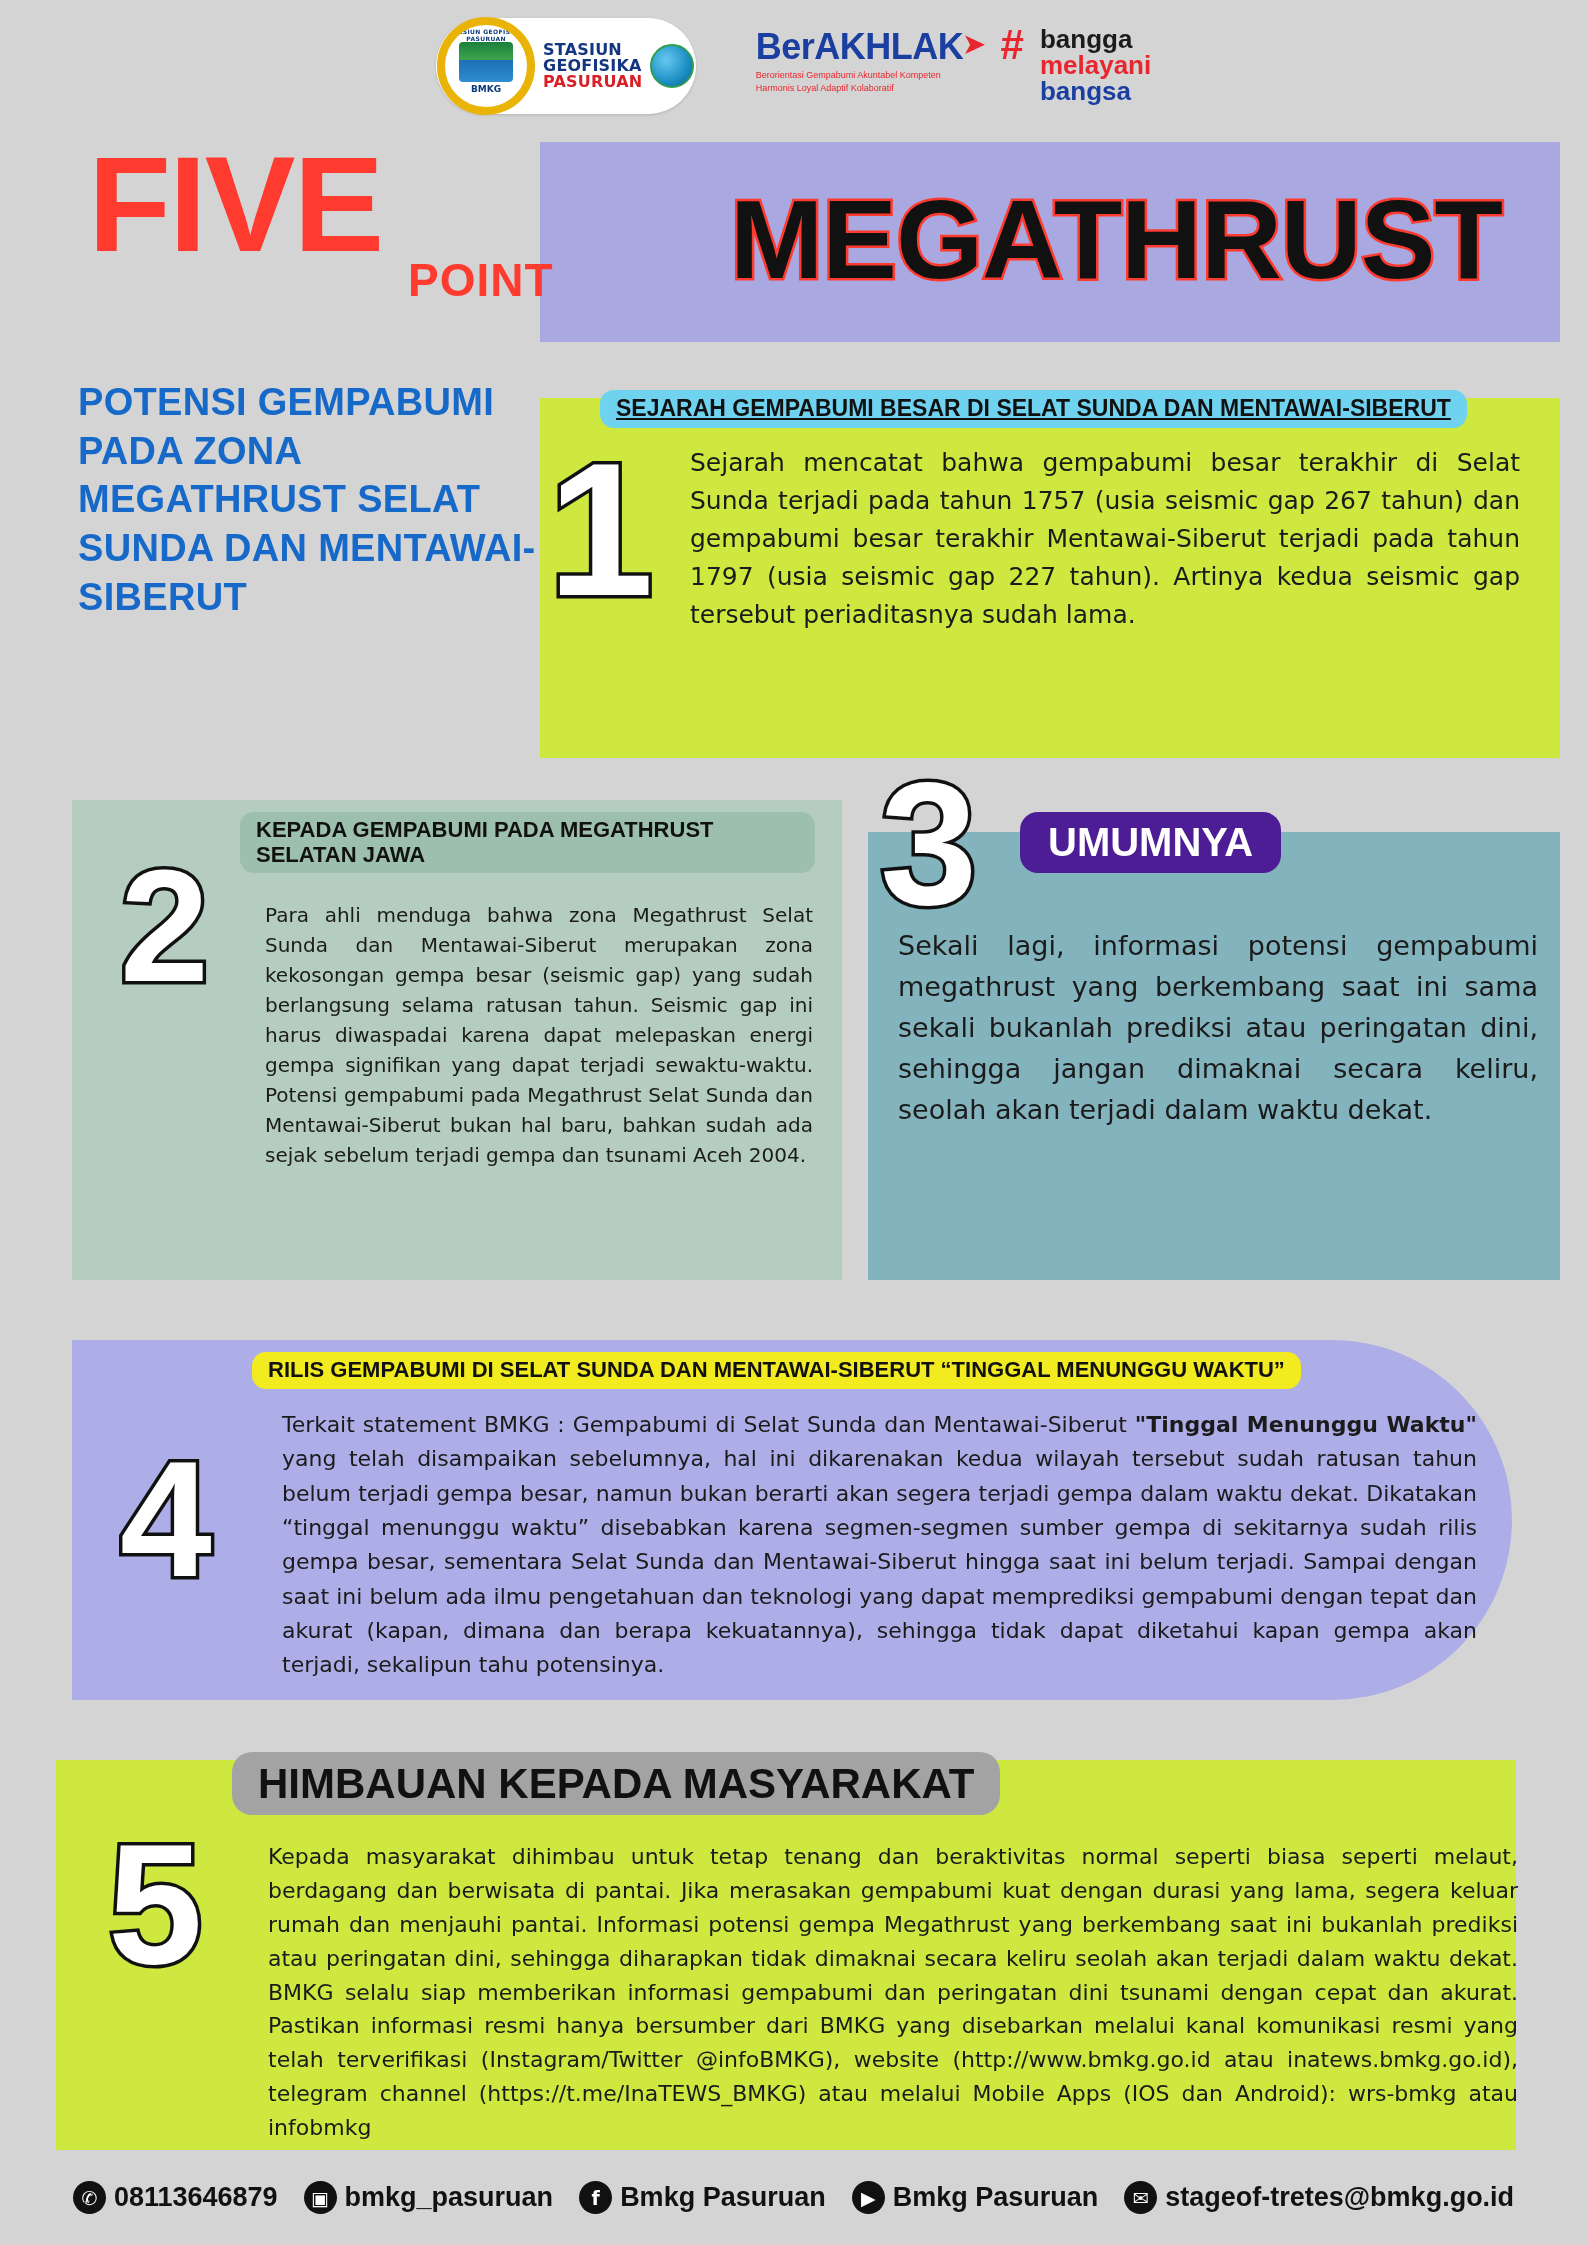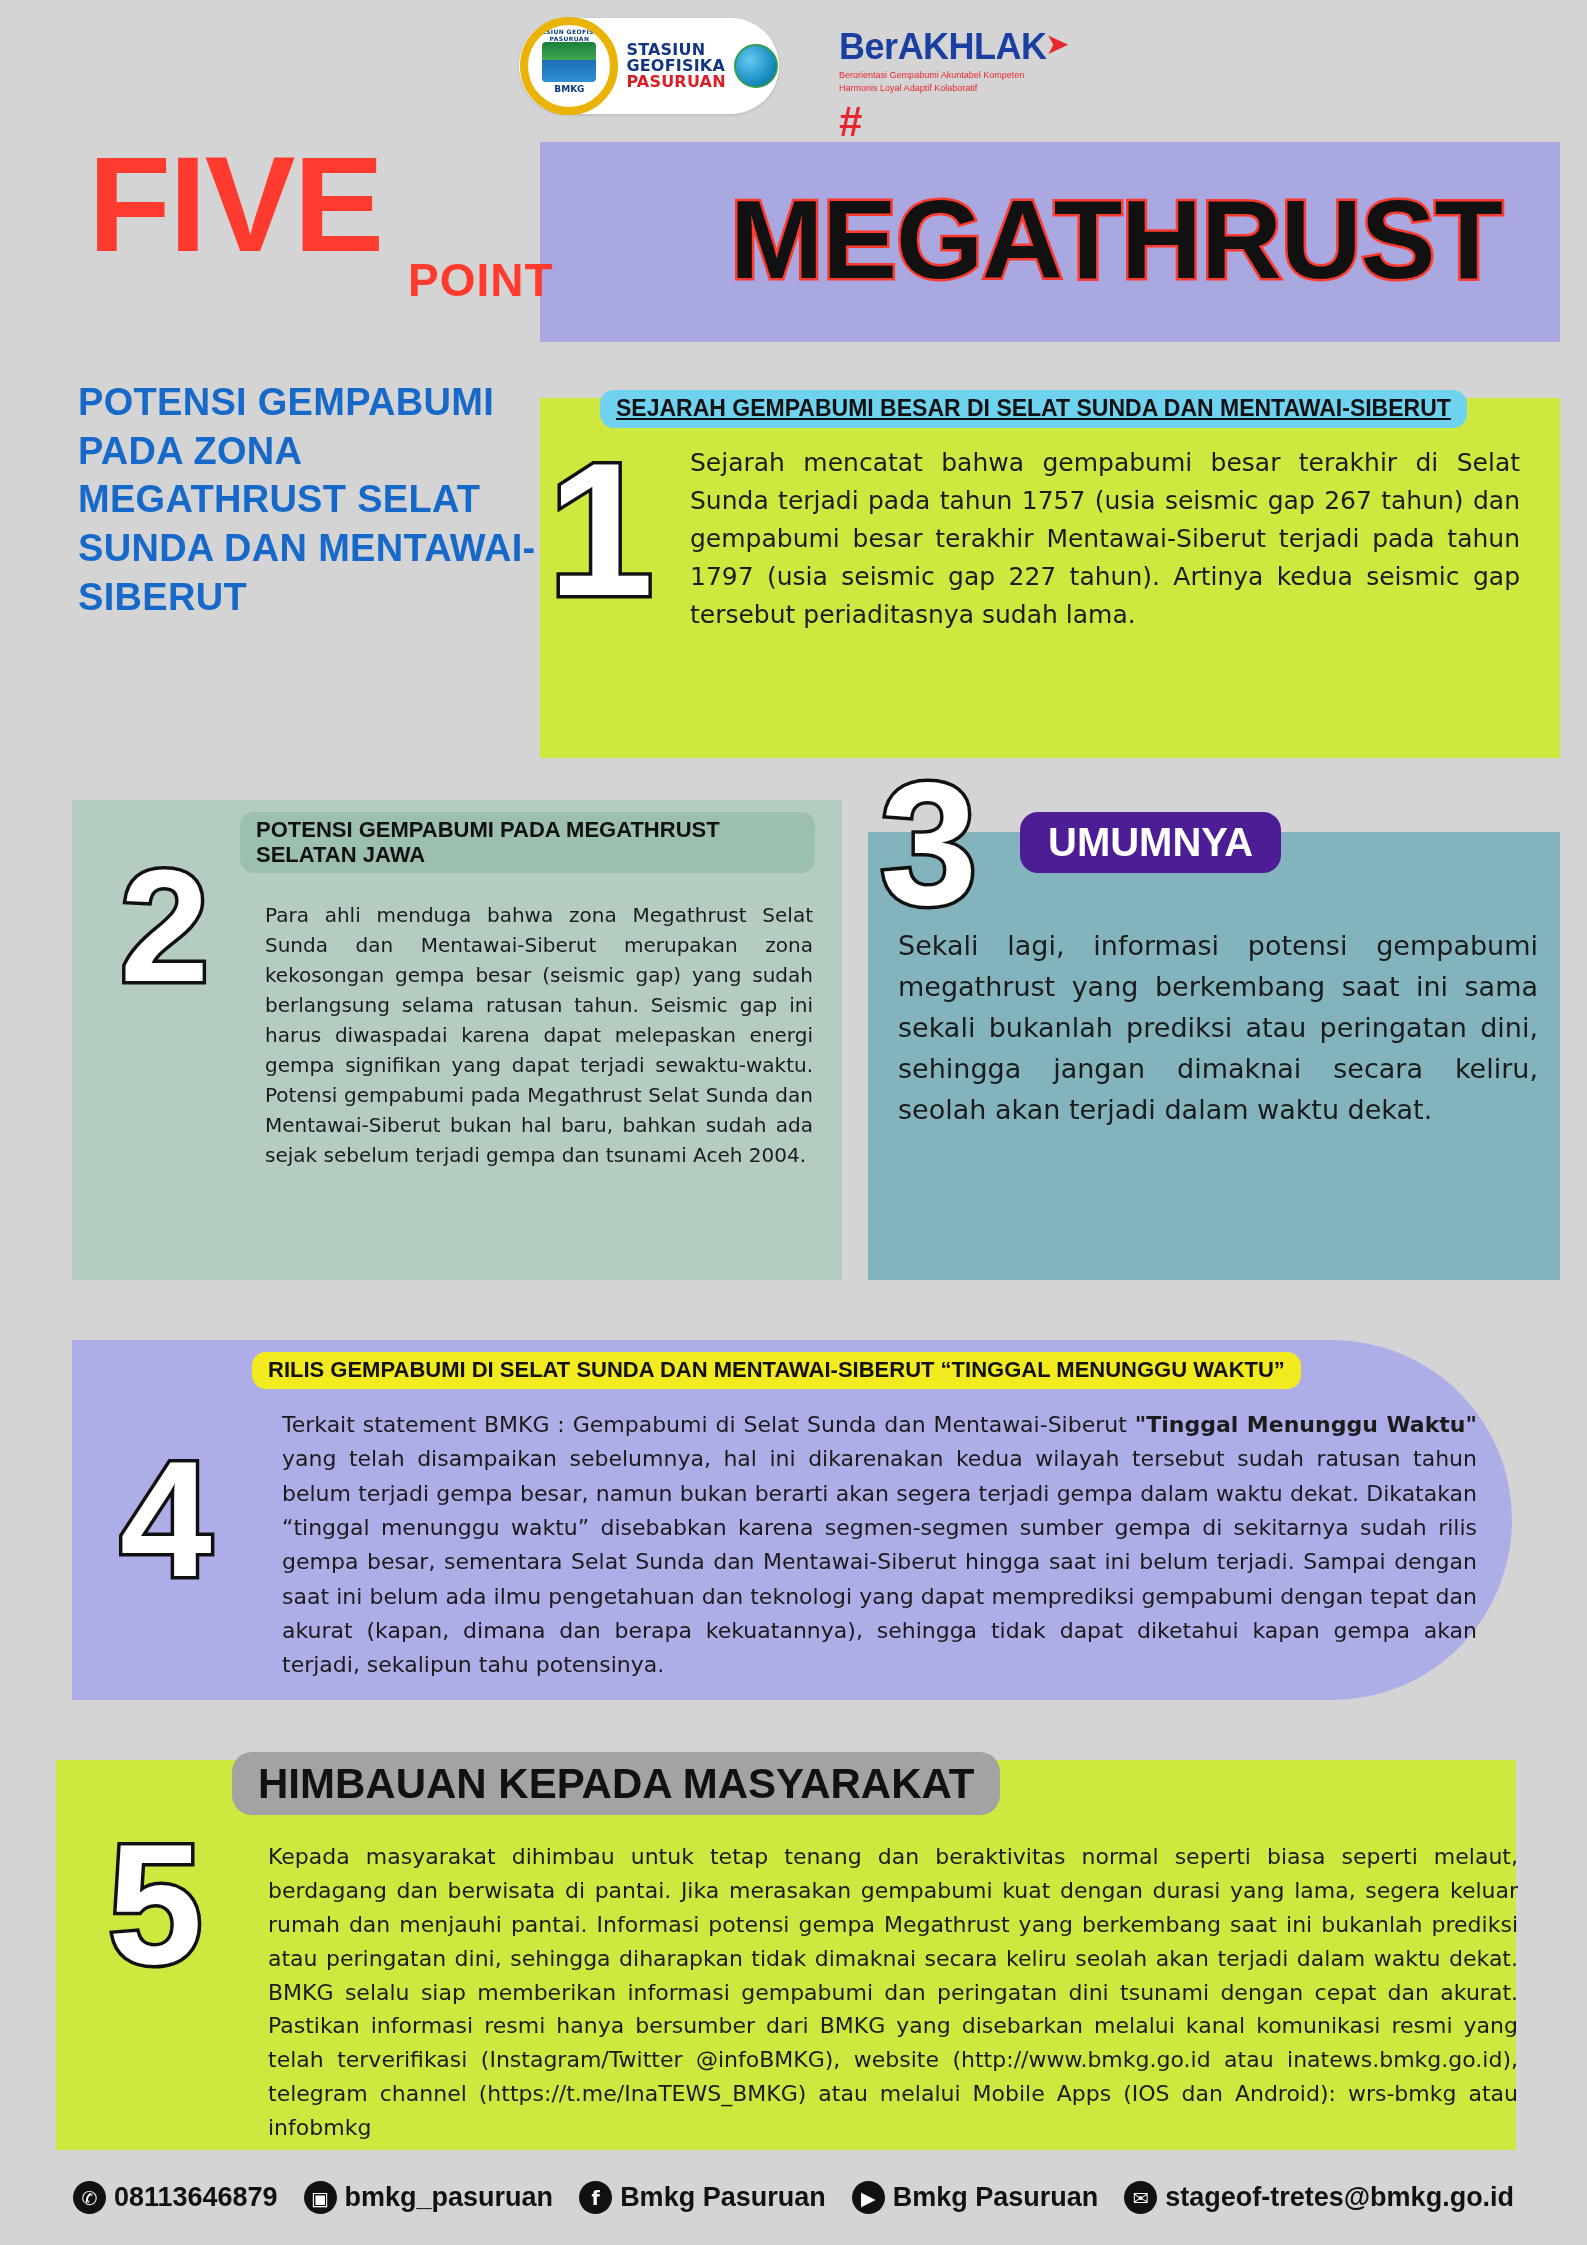--- a/index.html
+++ b/index.html
@@ -100,22 +100,21 @@
   }
 
   .berakhlak {
     display: flex;
     flex-direction: column;
     padding-top: 8px;
   }
   .berakhlak-row {
     display: flex;
     align-items: flex-start;
-    gap: 8px;
-    flex-direction: column;
+    gap: 16px;
   }
   .berakhlak-title {
     font-family: "Liberation Sans", sans-serif;
     font-weight: bold;
     font-size: 36px;
     color: #1a3fa0;
     letter-spacing: -.5px;
     position: relative;
   }
   .berakhlak-title .akhlak { color: #1a3fa0; }
@@ -439,21 +438,21 @@
 
 <div class="left-heading">POTENSI GEMPABUMI PADA ZONA MEGATHRUST SELAT SUNDA DAN MENTAWAI-SIBERUT</div>
 
 <div class="panel" id="p1-round"></div>
 <div class="panel" id="p1-box"></div>
 <div class="chip" id="p1-chip">SEJARAH GEMPABUMI BESAR DI SELAT SUNDA DAN MENTAWAI-SIBERUT</div>
 <div class="big-num" id="p1-num">1</div>
 <div class="body-text" id="p1-text">Sejarah mencatat bahwa gempabumi besar terakhir di Selat Sunda terjadi pada tahun 1757 (usia seismic gap 267 tahun) dan gempabumi besar terakhir Mentawai-Siberut terjadi pada tahun 1797 (usia seismic gap 227 tahun). Artinya kedua seismic gap tersebut periaditasnya sudah lama.</div>
 
 <div class="panel" id="p2-box"></div>
-<div class="chip" id="p2-chip">POTENSI GEMPABUMI PADA MEGATHRUST SELATAN JAWA</div>
+<div class="chip" id="p2-chip">KEPADA GEMPABUMI PADA MEGATHRUST SELATAN JAWA</div>
 <div class="big-num" id="p2-num">2</div>
 <div class="body-text" id="p2-text">Para ahli menduga bahwa zona Megathrust Selat Sunda dan Mentawai-Siberut merupakan zona kekosongan gempa besar (seismic gap) yang sudah berlangsung selama ratusan tahun. Seismic gap ini harus diwaspadai karena dapat melepaskan energi gempa signifikan yang dapat terjadi sewaktu-waktu. Potensi gempabumi pada Megathrust Selat Sunda dan Mentawai-Siberut bukan hal baru, bahkan sudah ada sejak sebelum terjadi gempa dan tsunami Aceh 2004.</div>
 
 <div class="panel" id="p3-box"></div>
 <div class="chip" id="p3-chip">UMUMNYA</div>
 <div class="big-num" id="p3-num">3</div>
 <div class="body-text" id="p3-text">Sekali lagi, informasi potensi gempabumi megathrust yang berkembang saat ini sama sekali bukanlah prediksi atau peringatan dini, sehingga jangan dimaknai secara keliru, seolah akan terjadi dalam waktu dekat.</div>
 
 <div class="panel" id="p4-box"></div>
 <div class="chip" id="p4-chip">RILIS GEMPABUMI DI SELAT SUNDA DAN MENTAWAI-SIBERUT “TINGGAL MENUNGGU WAKTU”</div>

